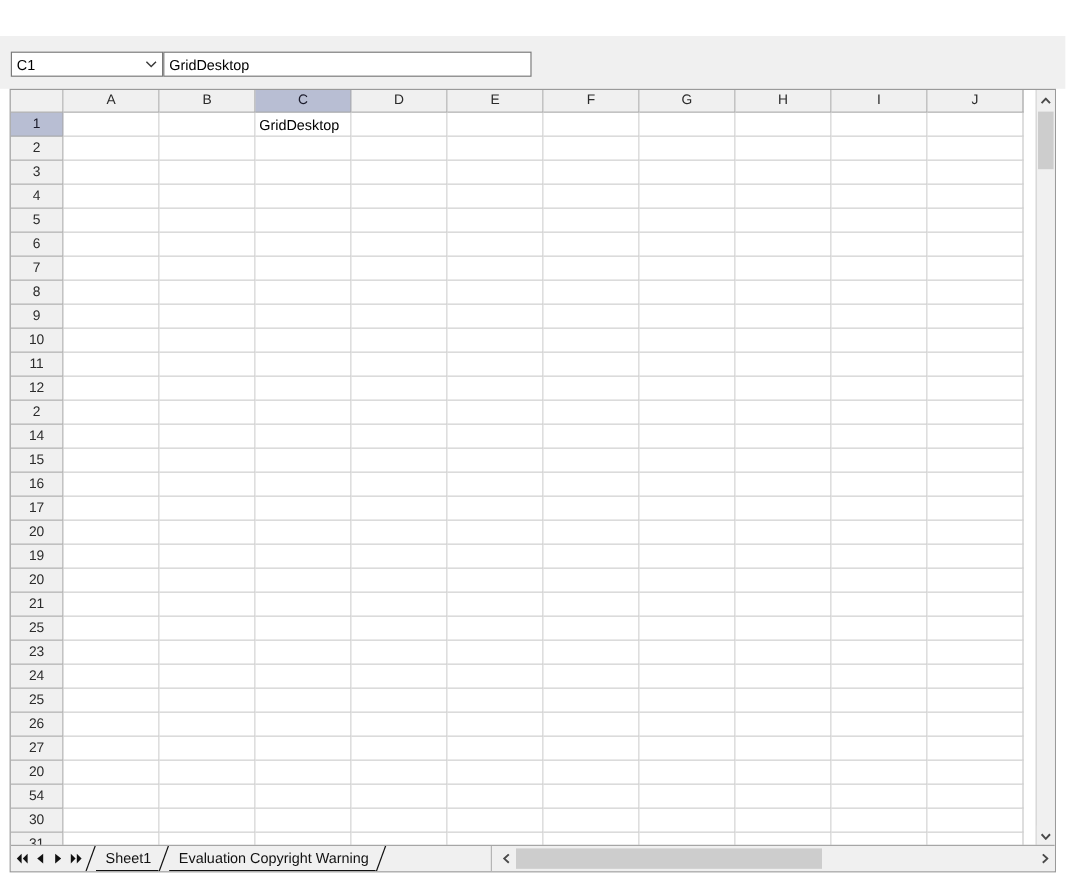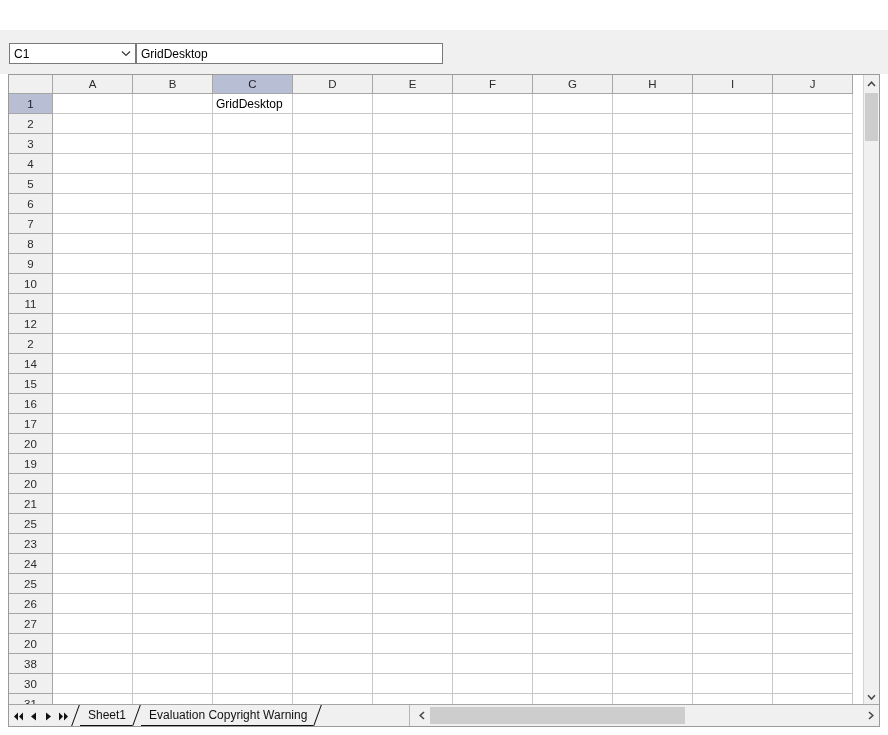--- a/index.html
+++ b/index.html
@@ -466,21 +466,21 @@
           <div class="rowhdr">
             <span>26</span>
           </div>
           <div class="rowhdr">
             <span>27</span>
           </div>
           <div class="rowhdr">
             <span>20</span>
           </div>
           <div class="rowhdr">
-            <span>38</span>
+            <span>54</span>
           </div>
           <div class="rowhdr">
             <span>30</span>
           </div>
           <div class="rowhdr">
             <span>31</span>
           </div>
         </div>
       <div class="cells" id="cells">
           <div class="cellrow">

